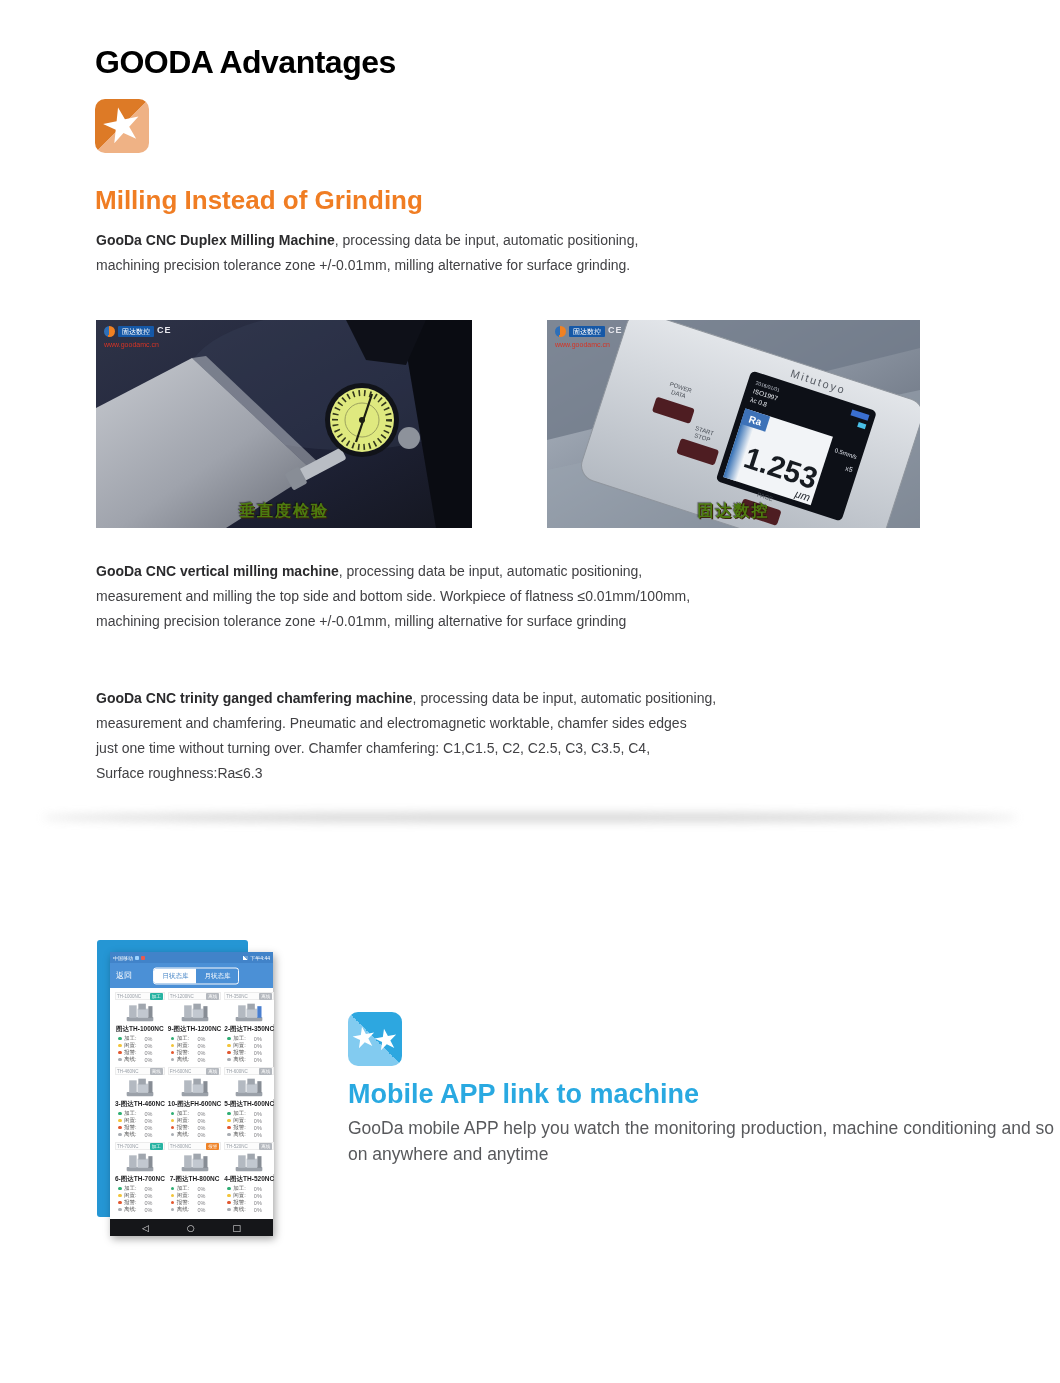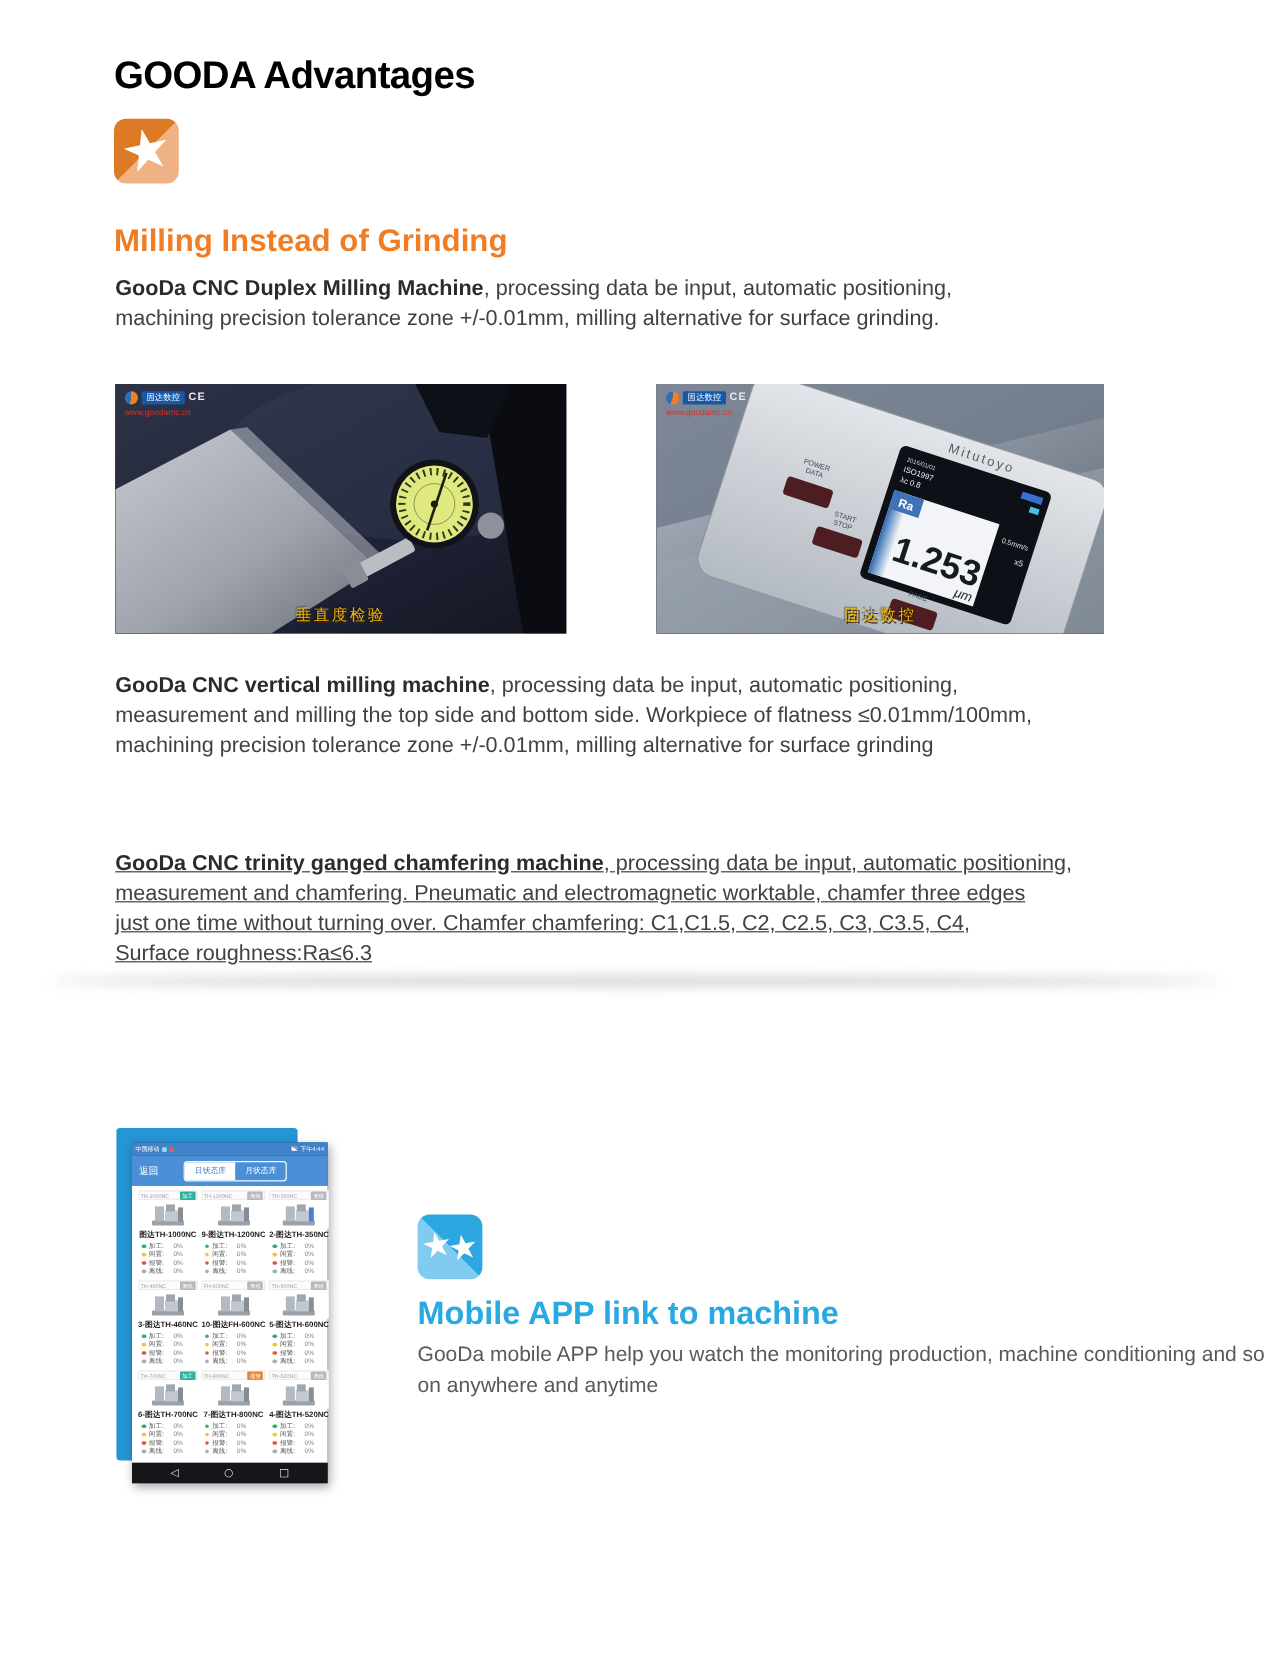--- a/index.html
+++ b/index.html
@@ -15,42 +15,42 @@
               display:flex; align-items:center; justify-content:center; }
   .app-icon { left:348px; top:1012px; width:54px; height:54px; border-radius:10px;
               background:linear-gradient(to bottom left, #2da7e0 50%, #82cbf0 50%);
               display:flex; align-items:center; justify-content:center; }
   .icon-svg { display:block; }
 
   .sec-heading { font-weight:bold; }
   .h-milling { left:95px; top:185px; font-size:26px; color:var(--accent-orange,#f07d23); }
   .h-app { left:348px; top:1079px; font-size:27px; color:var(--accent-blue,#29a9e1);text-align:center; }
 
-  .para { left:96px; font-size:18px; line-height:25px; color:#414144; }
+  .para { left:96px; font-size:14px; line-height:25px; color:#414144; }
   .para b { color:#2b2b2d; }
   .para .pl { display:block; }
   .p1 { top:228px; width:740px; }
   .p2 { top:559px; width:800px; }
-  .p3 { top:707px; width:840px;text-decoration:underline; }
+  .p3 { top:686px; width:840px; }
   .p-app { left:348px; top:1115px; font-size:17.5px; line-height:26px; color:#58595c; }
 
   .photo { top:320px; height:208px; overflow:hidden; background:#14161f; }
   .photo1 { left:96px; width:376px; }
   .photo2 { left:547px; width:373px; }
   .photo .photo-svg { display:block; width:100%; height:100%; }
 
   .wm { position:absolute; top:6px; left:8px; display:flex; align-items:flex-start; gap:3px; flex-wrap:wrap; width:130px; line-height:1; }
   .wm-logo { width:11px; height:11px; border-radius:50%; flex:none;
              background:conic-gradient(#f08122 0 55%, #2e6fb8 55% 100%); }
   .wm-cn { background:#1558a7; color:#fff; font-size:7px; padding:2px 4px; border-radius:1px; white-space:nowrap; }
   .wm-ce { color:#e9e9ef; font-size:9px; font-weight:bold; letter-spacing:1px; }
   .wm-url { width:100%; color:#d63324; font-size:7px; margin-top:1px; }
 
   .photo-caption { position:absolute; bottom:6px; left:50%; transform:translateX(-50%);
-                   font-size:13px; font-weight:normal; color:#eab308; letter-spacing:2px; white-space:nowrap;
+                   font-size:16px; font-weight:bold; color:#4d7c0f; letter-spacing:2px; white-space:nowrap;
                    text-shadow:1px 1px 0 #3a250c, -1px -1px 1px rgba(0,0,0,.5); }
 
   .divider { left:42px; top:813px; width:976px; height:9px; background:#c2c2c2;
              border-radius:50%; filter:blur(5px); opacity:.7; }
 
   .phone-back { left:97px; top:940px; width:151px; height:277px; background:#2596d4; border-radius:3px; }
   .phone { left:110px; top:952px; width:163px; height:284px; background:#0c4a6e;
            box-shadow:2px 3px 8px rgba(0,0,0,.35); display:flex; flex-direction:column; }
   .ph-status { height:11px; background:#4183c9; display:flex; align-items:center; padding:0 3px; gap:2px;
                color:#fff; font-size:5px; flex:none; }
@@ -205,21 +205,21 @@
 </div>
 
 <p class="abs para p2">
   <b>GooDa CNC vertical milling machine</b><span>, processing data be input, automatic positioning,</span>
   <span class="pl">measurement and milling the top side and bottom side. Workpiece of flatness ≤0.01mm/100mm,</span>
   <span class="pl">machining precision tolerance zone +/-0.01mm, milling alternative for surface grinding</span>
 </p>
 
 <p class="abs para p3">
   <b>GooDa CNC trinity ganged chamfering machine</b><span>, processing data be input, automatic positioning,</span>
-  <span class="pl">measurement and chamfering. Pneumatic and electromagnetic worktable, chamfer three edges</span>
+  <span class="pl">measurement and chamfering. Pneumatic and electromagnetic worktable, chamfer sides edges</span>
   <span class="pl">just one time without turning over.  Chamfer chamfering: C1,C1.5, C2, C2.5, C3, C3.5, C4,</span>
   <span class="pl">Surface roughness:Ra≤6.3</span>
 </p>
 
 <div class="abs divider"></div>
 
 <div class="abs phone-back"></div>
 <div class="abs phone">
   <div class="ph-status">
     <span>中国移动</span>

